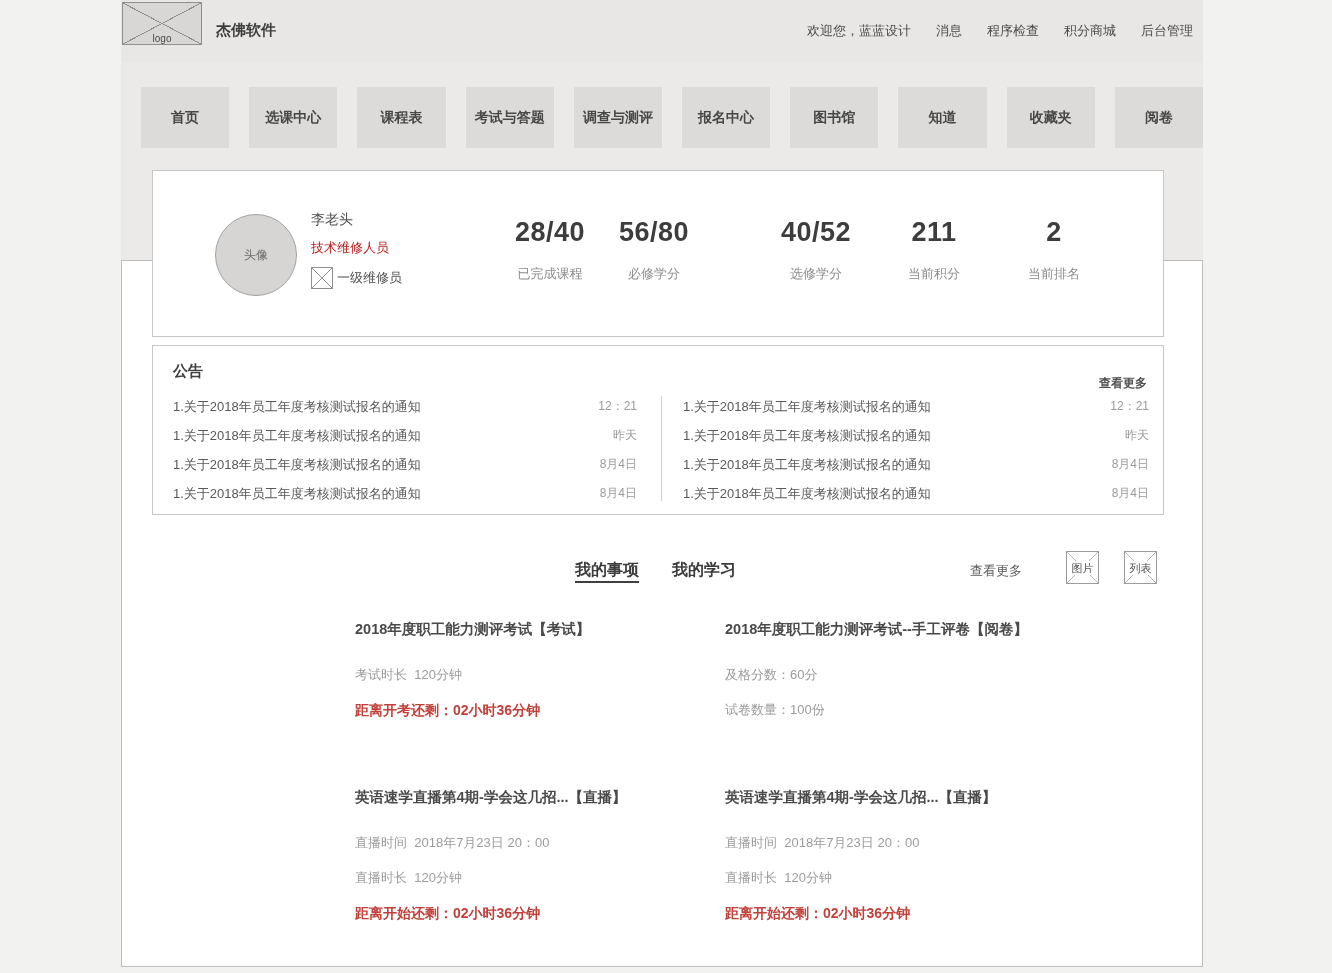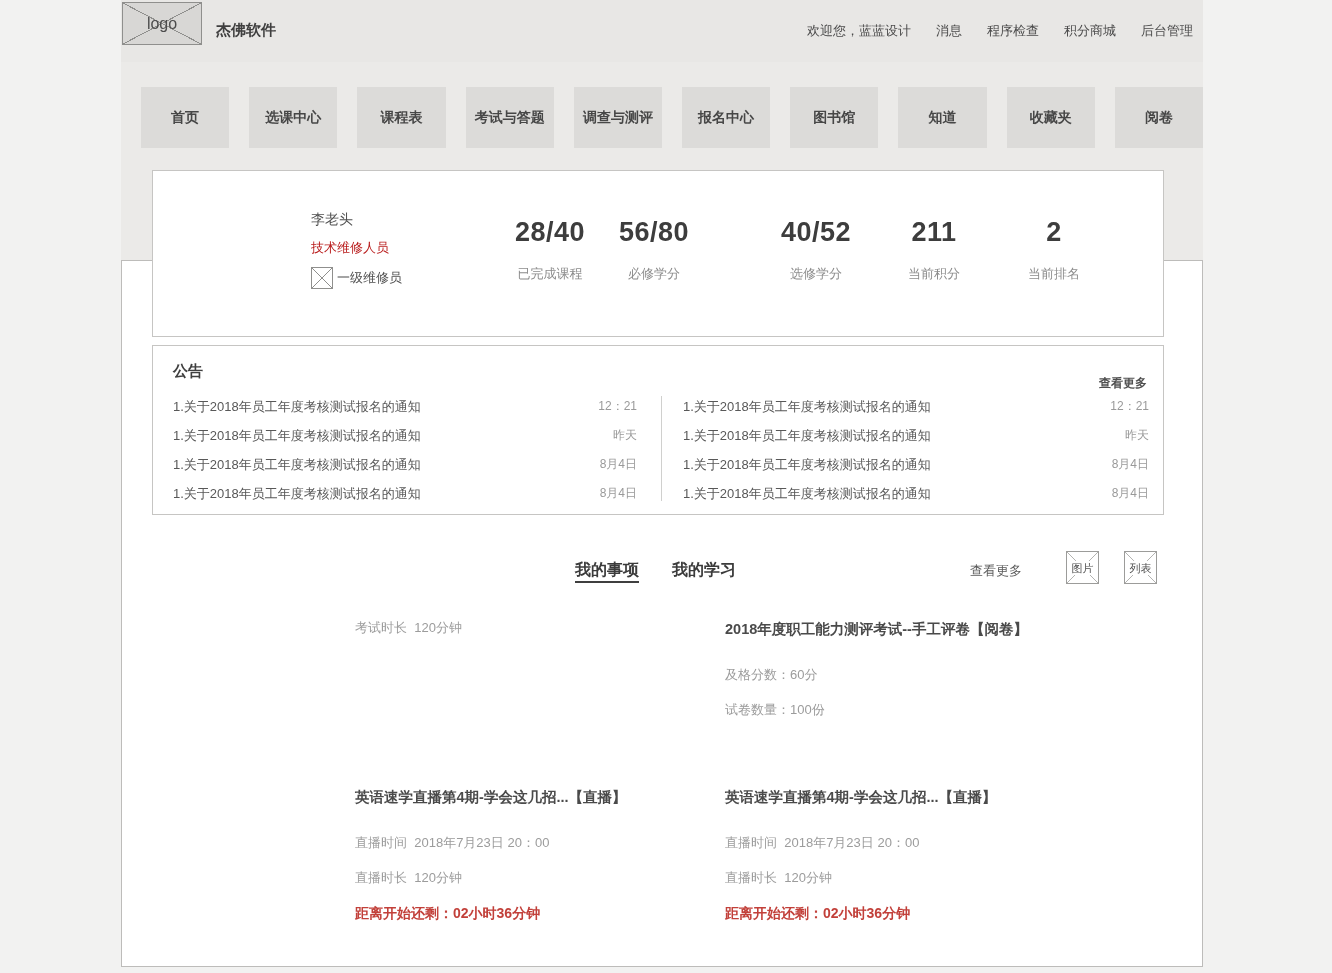--- a/index.html
+++ b/index.html
@@ -11,22 +11,22 @@
   }
   
   .gray-band{position:absolute;left:121px;top:0;width:1082px;height:260px;background:#ebeae8;}
   .header-bar{position:absolute;left:121px;top:0;width:1082px;height:62px;background:#e8e7e5;}
   .logo-box{
     position:absolute;left:1px;top:2px;width:80px;height:43px;box-sizing:border-box;
     background-color:#d8d7d5;border:1px solid #8f8f8d;
     background-image:
       linear-gradient(to top right,transparent calc(50% - 0.5px),#8f8f8d calc(50% - 0.5px) calc(50% + 0.5px),transparent calc(50% + 0.5px)),
       linear-gradient(to bottom right,transparent calc(50% - 0.5px),#8f8f8d calc(50% - 0.5px) calc(50% + 0.5px),transparent calc(50% + 0.5px));
-    display:flex;align-items:center;justify-content:center;
-    font-size:16px;color:#4c4c4c;
+    display:flex;align-items:flex-end;justify-content:center;
+    font-size:10px;color:#4c4c4c;
   }
   .brand{position:absolute;left:95px;top:21px;font-size:15px;font-weight:bold;color:#3f3f3f;}
   .header-links{position:absolute;right:10px;top:22px;display:flex;gap:25px;font-size:13px;color:#4b4b4b;}
   .header-links span{cursor:pointer;white-space:nowrap;}
   
   .nav-row{position:absolute;left:121px;top:87px;width:1082px;height:61px;display:flex;justify-content:space-between;}
   .nav-btn{
     width:91px;height:61px;background:#dcdbd9;
     display:flex;align-items:center;justify-content:center;
     font-size:14px;font-weight:bold;color:#474747;cursor:pointer;white-space:nowrap;margin-left:20px;
@@ -123,20 +123,23 @@
   <div class="nav-btn">报名中心</div>
   <div class="nav-btn">图书馆</div>
   <div class="nav-btn">知道</div>
   <div class="nav-btn">收藏夹</div>
   <div class="nav-btn">阅卷</div>
 </div>
 
 <div class="main-container"></div>
 
 <div class="profile-card">
+  <div class="avatar">
+    <span>头像</span>
+  </div>
   <div class="profile-info">
     <div class="profile-name">李老头</div>
     <div class="profile-role">技术维修人员</div>
     <div class="profile-badge">
       <span class="badge-box"></span>
       <span class="badge-label">一级维修员</span>
     </div>
   </div>
   <div class="stat stat-0">
     <div class="stat-value">28/40</div>
@@ -208,21 +211,23 @@
 </div>
 <div class="section-more">查看更多</div>
 <div class="toggle-btn toggle-images">
   <span>图片</span>
 </div>
 <div class="toggle-btn toggle-list">
   <span>列表</span>
 </div>
 
 <div class="item-card card-0">
+  <div class="c-title">2018年度职工能力测评考试【考试】</div>
   <div class="c-line">考试时长  120分钟</div>
+  <div class="c-countdown">距离开考还剩：02小时36分钟</div>
 </div>
 <div class="item-card card-1">
   <div class="c-title">2018年度职工能力测评考试--手工评卷【阅卷】</div>
   <div class="c-line">及格分数：60分</div>
   <div class="c-line">试卷数量：100份</div>
 </div>
 <div class="item-card card-2">
   <div class="c-title">英语速学直播第4期-学会这几招...【直播】</div>
   <div class="c-line">直播时间  2018年7月23日 20：00</div>
   <div class="c-line">直播时长  120分钟</div>

